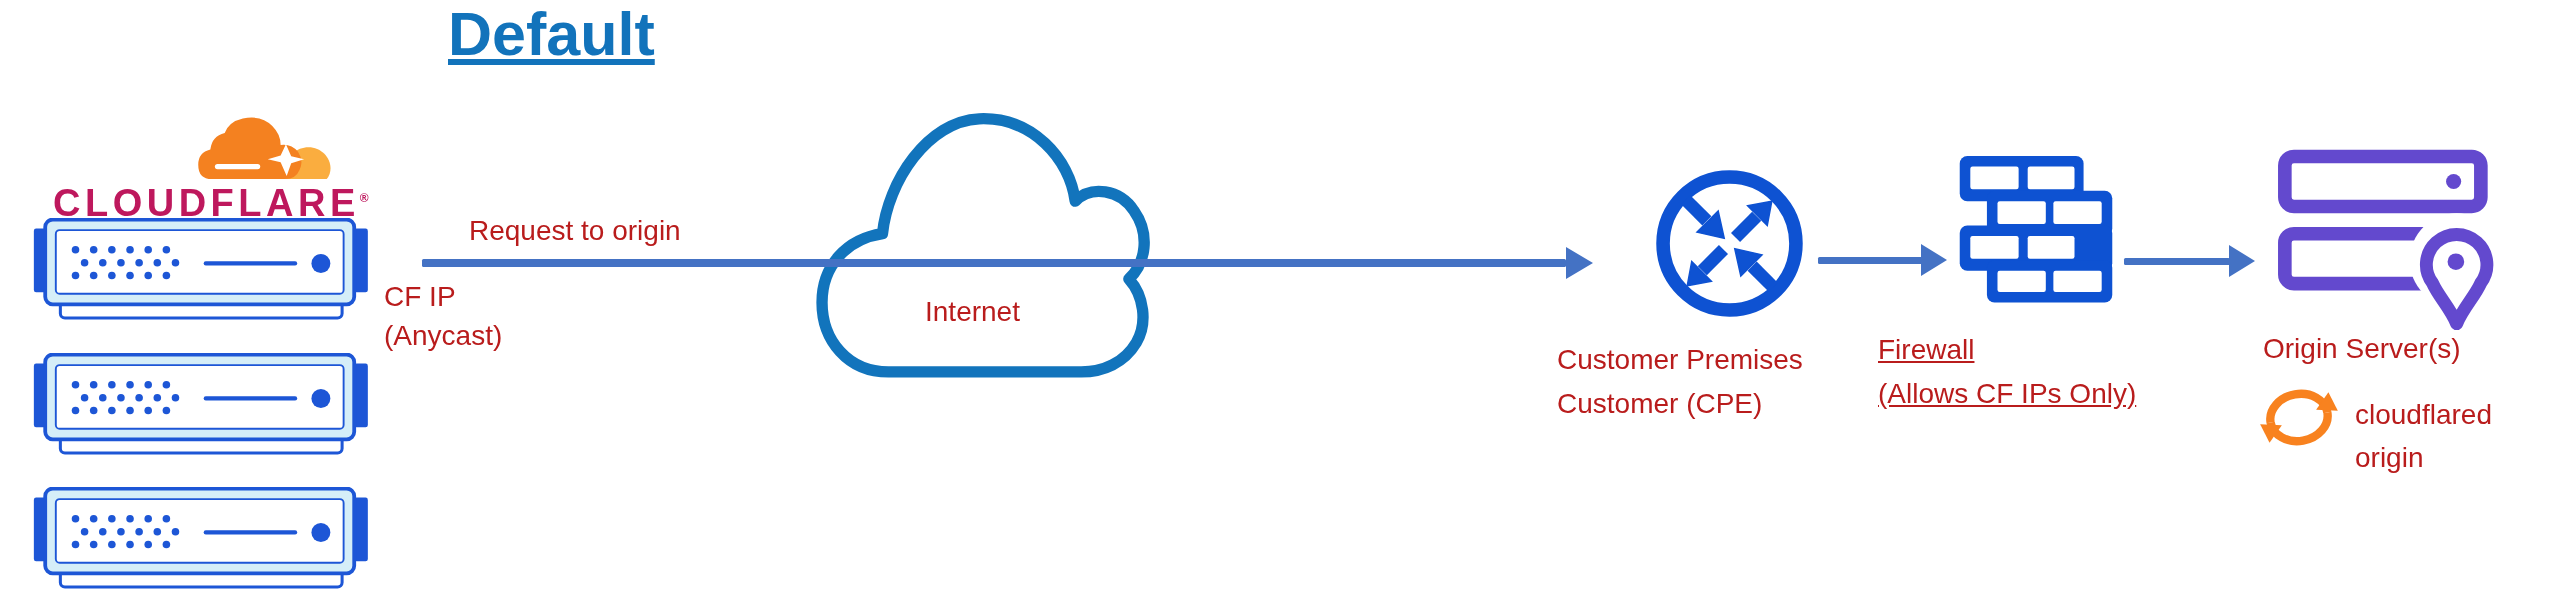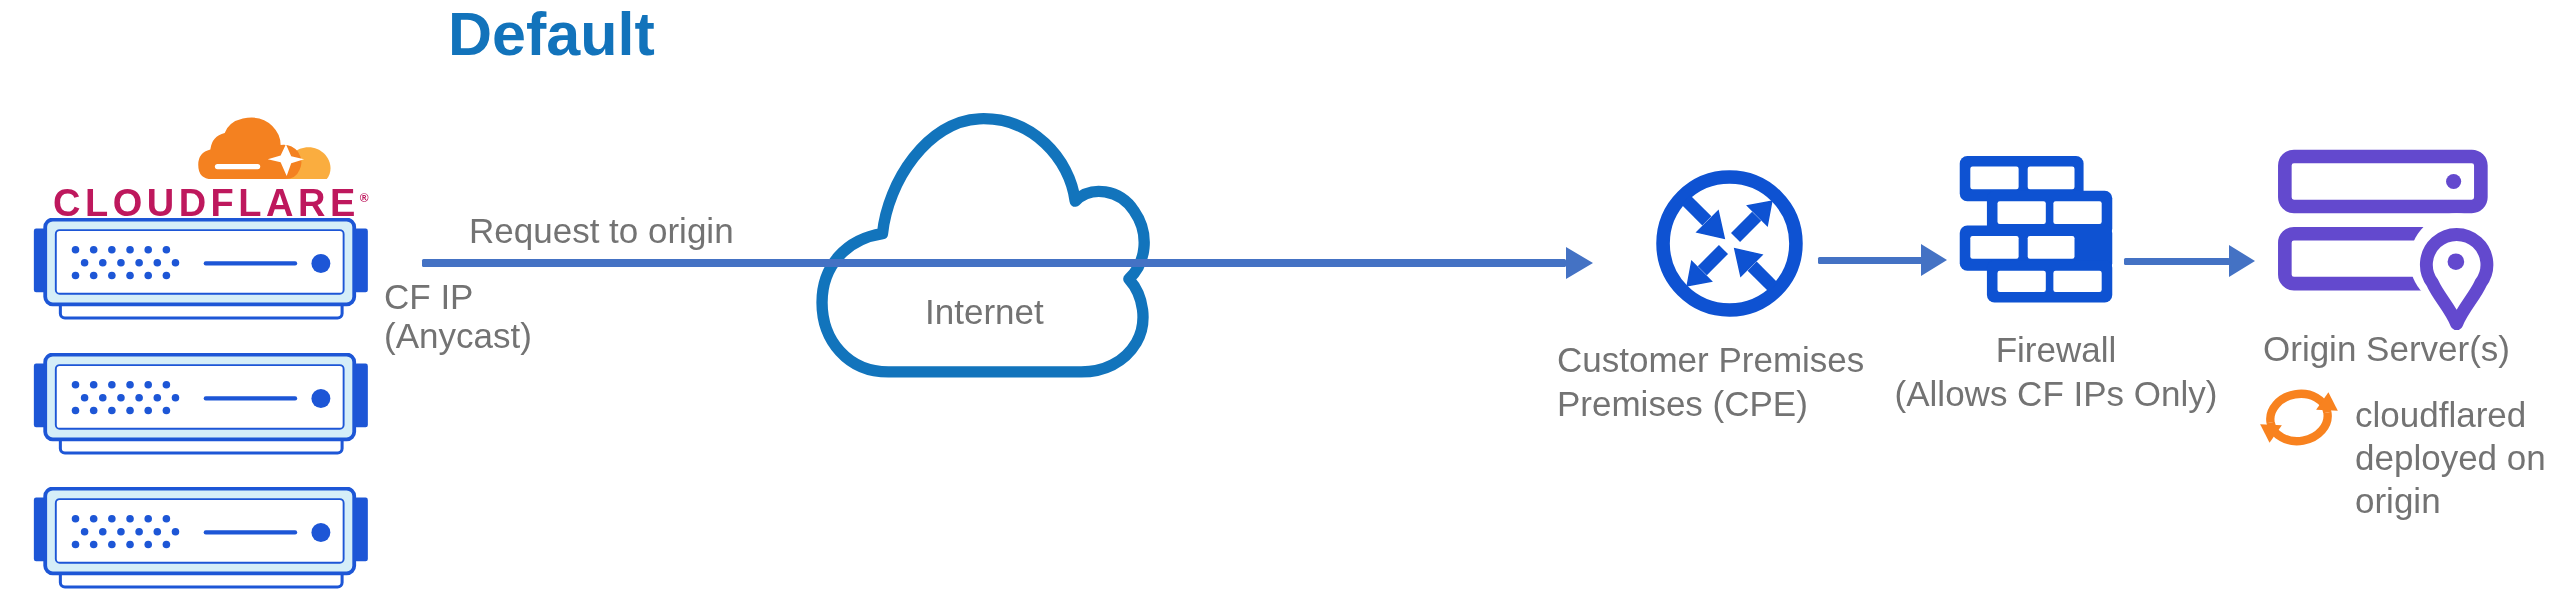--- a/index.html
+++ b/index.html
@@ -1,25 +1,25 @@
 <!DOCTYPE html>
 <html style="font-size:12px"><head>
 <meta charset="utf-8">
 <style>
   html,body{margin:0;padding:0;background:#ffffff;}
   body{font-family:"Liberation Sans","DejaVu Sans",sans-serif;}
   #canvas{position:relative;width:2576px;height:614px;background:#ffffff;overflow:hidden;}
   .abs{position:absolute;}
-  .label{color:#737373;font-size:35px;line-height:44px;white-space:nowrap;}
+  .label{color:#b91c1c;font-size:28px;line-height:44px;white-space:nowrap;}
   .title{color:#1273bb;font-size:61px;font-weight:600;line-height:64px;white-space:nowrap;}
   .wordmark{color:#be185d;font-size:38px;font-weight:800;letter-spacing:4.5px;white-space:nowrap;}
   .wordmark sup{font-size:12px;font-weight:700;vertical-align:super;letter-spacing:0;}
   .connector{background:#4472c4;border-radius:1.5px;}
   .arrowhead{width:0;height:0;border-top:16px solid transparent;border-bottom:16px solid transparent;border-left:27px solid #4472c4;}
-  .center{text-align:center;}
+  .center{text-decoration:underline;}
   svg{display:block;}
 </style>
 </head>
 <body>
 
 <div id="canvas">
 
   <div class="abs" style="left:195px;top:114px;">
     <svg width="138" height="65" viewBox="0 0 182 86">
 
@@ -120,21 +120,21 @@
           <circle cx="104" cy="76" r="5"></circle>
           <circle cx="128" cy="76" r="5"></circle>
           <circle cx="152" cy="76" r="5"></circle>
           <circle cx="176" cy="76" r="5"></circle>
       </g>
       <line x1="228" y1="60" x2="346" y2="60" stroke="#1d56d6" stroke-width="5.5" stroke-linecap="round"></line>
       <circle cx="380" cy="60" r="12.5" fill="#1d56d6"></circle>
     </svg>
   </div>
 
-  <div class="abs title" style="left:448px;top:1.5px;">Default</div>
+  <div class="abs title" style="left:448px;top:1.5px;text-decoration:underline;">Default</div>
 
   <div class="abs" style="left:814px;top:112px;">
     <svg width="341" height="266" viewBox="0 0 450 352">
       <path d="M98 344 C44 344 10 302 10 252 C10 203 43 168 90 161 C97 92 150 12 218 9 C288 6 338 62 345 118 C366 97 404 102 423 131 C444 161 439 200 416 221 C436 243 441 279 426 305 C410 332 382 344 353 344 Z" fill="#ffffff" stroke="#1274bc" stroke-width="15" stroke-linejoin="round"></path>
     </svg>
   </div>
 
   <div class="abs connector" style="left:422px;top:259px;width:1144px;height:7.6px;"></div>
   <div class="abs arrowhead" style="left:1566px;top:247px;"></div>
 
@@ -155,21 +155,21 @@
         <polygon points="107,107 143,115 115,143" stroke-width="2"></polygon>
         <line x1="108" y1="92" x2="136" y2="64" stroke-width="17"></line>
         <polygon points="156,44 124,50 150,76" stroke-width="2"></polygon>
         <line x1="92" y1="108" x2="64" y2="136" stroke-width="17"></line>
         <polygon points="44,156 76,150 50,124" stroke-width="2"></polygon>
       </g>
     </svg>
   </div>
   <div class="abs label" style="left:1557px;top:338px;">
     <div>Customer Premises</div>
-    <div>Premises (CPE)</div>
+    <div>Customer (CPE)</div>
   </div>
 
   <div class="abs connector" style="left:1818px;top:257px;width:106px;height:6.8px;"></div>
   <div class="abs arrowhead" style="left:1921px;top:244px;border-top-width:16px;border-bottom-width:16px;border-left-width:26px;"></div>
 
   <div class="abs" style="left:1958px;top:156px;">
     <svg width="156" height="148" viewBox="0 0 206 196">
       <g fill="#0e52d2">
         <rect x="2" y="0" width="164" height="60" rx="10"></rect>
         <rect x="38" y="46" width="166" height="60" rx="10"></rect>
@@ -213,18 +213,17 @@
       <g transform="rotate(-10 58 48)" stroke="#f8821f" fill="none">
         <path d="M20 48 A 38 31 0 0 1 96 48" stroke-width="11"></path>
         <path d="M96 48 A 38 31 0 0 1 20 48" stroke-width="11"></path>
         <polygon points="6,48 34,54 14,74" fill="#f8821f" stroke="none"></polygon>
         <polygon points="110,48 82,42 102,22" fill="#f8821f" stroke="none"></polygon>
       </g>
     </svg>
   </div>
   <div class="abs label" style="left:2355px;top:393px;line-height:43px;">
     <div>cloudflared</div>
-    <div>deployed on</div>
     <div>origin</div>
   </div>
 
 </div>
 
 
 </body></html>

